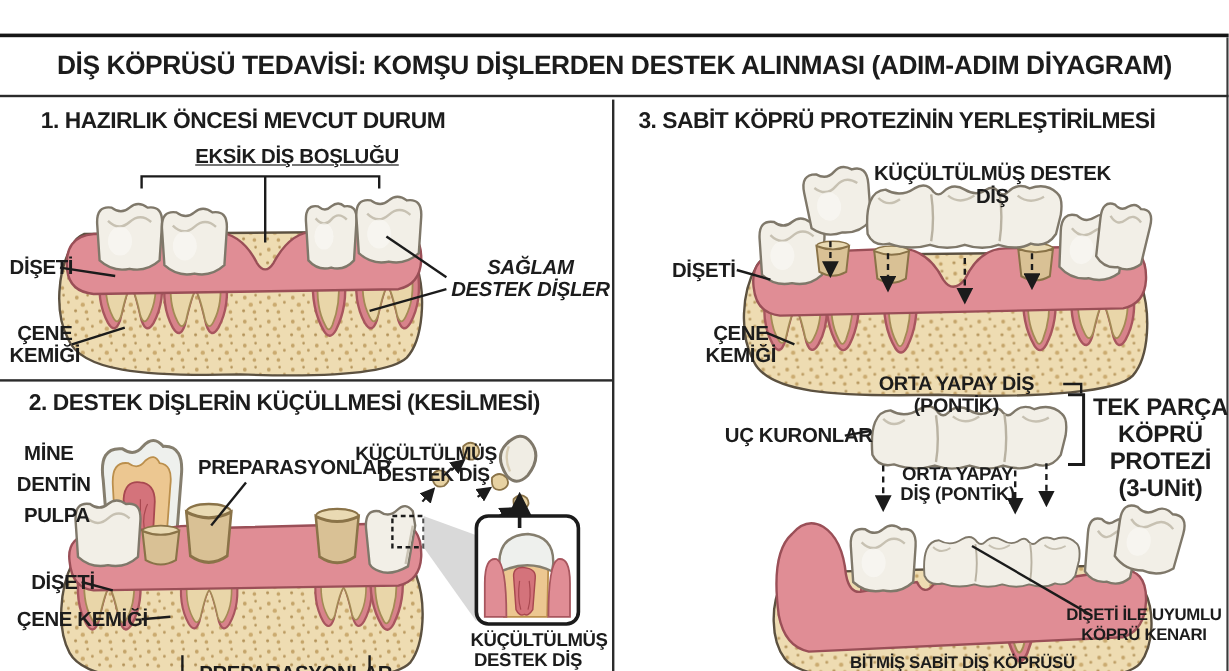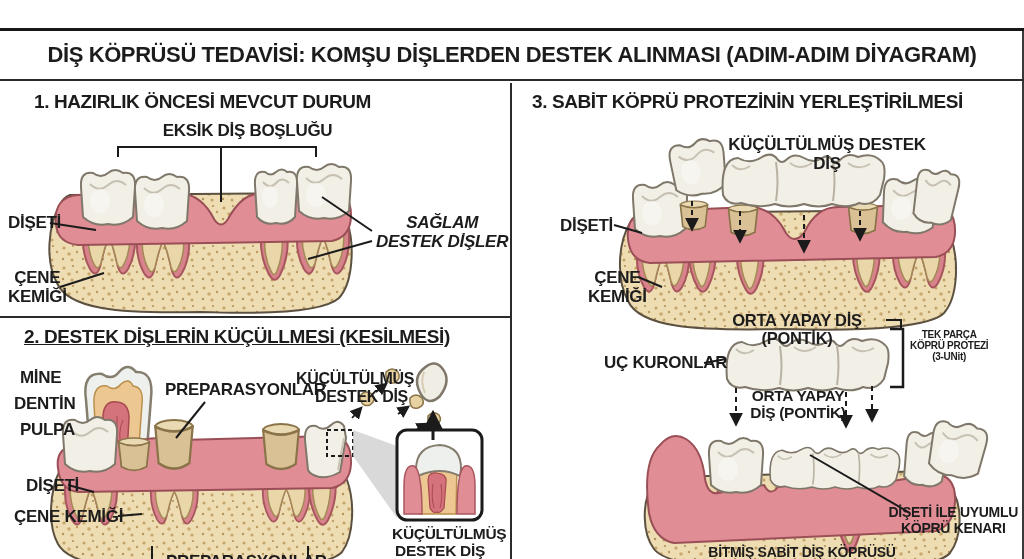--- a/index.html
+++ b/index.html
@@ -79,21 +79,21 @@
         <line x1="221" y1="64" x2="221" y2="119"></line>
       </g>
       <g stroke="#1b1b1b" stroke-width="2">
         <line x1="50" y1="140" x2="96" y2="147"></line>
         <line x1="60" y1="204" x2="104" y2="190"></line>
         <line x1="372" y1="148" x2="322" y2="114"></line>
         <line x1="372" y1="158" x2="308" y2="176"></line>
       </g>
     </svg>
     <div class="ptitle" style="left:34px;top:8px;">1. HAZIRLIK ÖNCESİ MEVCUT DURUM</div>
-    <div class="lbl ctr" style="left:155px;top:38px;width:185px;">EKSİK DİŞ BOŞLUĞU</div>
+    <div class="lbl ctr" style="left:155px;top:38px;width:185px;text-decoration:underline;">EKSİK DİŞ BOŞLUĞU</div>
     <div class="lbl" style="left:8px;top:130px;">DİŞETİ</div>
     <div class="lbl" style="left:8px;top:185px;">ÇENE
 KEMİĞİ</div>
     <div class="lbl" style="left:376px;top:130px;font-style:italic;">SAĞLAM
 DESTEK DİŞLER</div>
   </div>
 
   <div class="panel" id="p2">
     <svg width="510" height="272" viewBox="0 0 510 272">
       <defs>
@@ -180,21 +180,21 @@
       <g stroke="#1b1b1b" stroke-width="2">
         <line x1="68" y1="167" x2="94" y2="174"></line>
         <line x1="118" y1="198" x2="142" y2="196"></line>
         <line x1="205" y1="84" x2="176" y2="120"></line>
       </g>
       <g stroke="#1b1b1b" stroke-width="2" fill="none">
         <path d="M161,243 L152,243 L152,228"></path>
         <path d="M299,243 L308,243 L308,228"></path>
       </g>
     </svg>
-    <div class="ptitle" style="left:24px;top:8px;text-decoration:underline;">2. DESTEK DİŞLERİN KÜÇÜLLMESİ (KESİLMESİ)</div>
+    <div class="ptitle" style="left:24px;top:8px;">2. DESTEK DİŞLERİN KÜÇÜLLMESİ (KESİLMESİ)</div>
     <div class="lbl" style="left:20px;top:50px;">MİNE</div>
     <div class="lbl" style="left:14px;top:76px;">DENTİN</div>
     <div class="lbl" style="left:20px;top:102px;">PULPA</div>
     <div class="lbl" style="left:165px;top:62px;">PREPARASYONLAR</div>
     <div class="lbl rt" style="left:296px;top:52px;width:112px;font-size:16px;">KÜÇÜLTÜLMÜŞ
 DESTEK DİŞ</div>
     <div class="lbl" style="left:26px;top:158px;">DİŞETİ</div>
     <div class="lbl" style="left:14px;top:189px;">ÇENE KEMİĞİ</div>
     <div class="lbl ctr" style="left:392px;top:207px;width:96px;font-size:15.5px;">KÜÇÜLTÜLMÜŞ
 DESTEK DİŞ</div>
@@ -294,21 +294,21 @@
         <use href="#crownM3" transform="translate(418,336) rotate(12 28 28)"></use>
       </g>
       <line x1="398" y1="430" x2="298" y2="372" stroke="#1b1b1b" stroke-width="2"></line>
     </svg>
     <div class="ptitle" style="left:20px;top:8px;">3. SABİT KÖPRÜ PROTEZİNİN YERLEŞTİRİLMESİ</div>
     <div class="lbl ctr" style="left:210px;top:52px;width:210px;">KÜÇÜLTÜLMÜŞ DESTEK DİŞ</div>
     <div class="lbl" style="left:48px;top:133px;">DİŞETİ</div>
     <div class="lbl" style="left:76px;top:185px;">ÇENE
 KEMİĞİ</div>
     <div class="lbl ctr" style="left:195px;top:228px;width:180px;font-size:16.5px;">ORTA YAPAY DİŞ (PONTİK)</div>
-    <div class="lbl" style="left:398px;top:246px;font-size:10px;">TEK PARÇA
+    <div class="lbl" style="left:398px;top:246px;font-size:20px;">TEK PARÇA
 KÖPRÜ PROTEZİ
 (3-UNit)</div>
     <div class="lbl" style="left:92px;top:270px;">UÇ KURONLAR</div>
     <div class="lbl" style="right:6px;top:422px;font-size:14px;">DİŞETİ İLE UYUMLU
 KÖPRÜ KENARI</div>
     <div class="lbl ctr" style="left:230px;top:304px;width:112px;font-size:15.5px;">ORTA YAPAY
 DİŞ (PONTİK)</div>
     <div class="lbl ctr" style="left:170px;top:462px;width:240px;font-size:14px;">BİTMİŞ SABİT DİŞ KÖPRÜSÜ</div>
   </div>
 </div>

